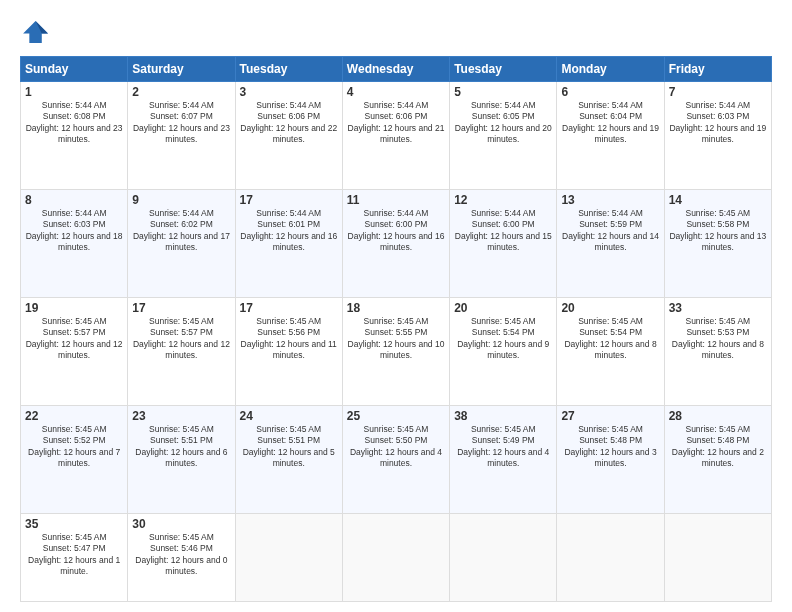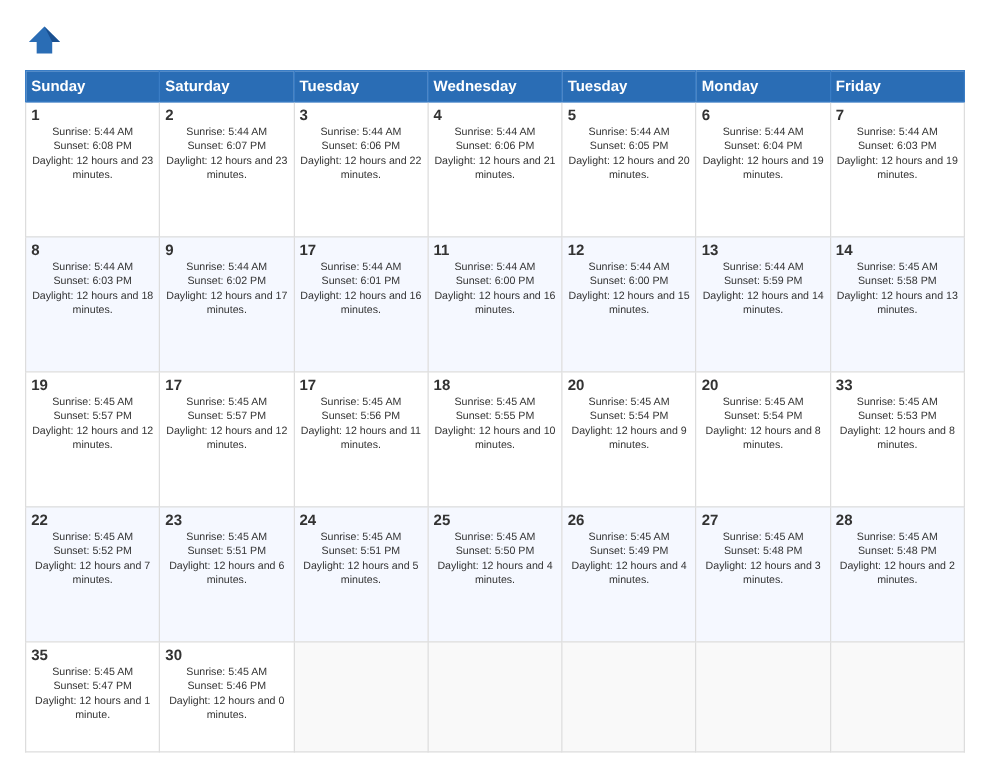--- a/index.html
+++ b/index.html
@@ -337,21 +337,21 @@
   </td>
           <td>
     <span class="day-num">25</span>
     <div class="day-info">
       Sunrise: 5:45 AM<br>
       Sunset: 5:50 PM<br>
       Daylight: 12 hours and 4 minutes.
     </div>
   </td>
           <td>
-    <span class="day-num">26</span>
+    <span class="day-num">38</span>
     <div class="day-info">
       Sunrise: 5:45 AM<br>
       Sunset: 5:49 PM<br>
       Daylight: 12 hours and 4 minutes.
     </div>
   </td>
           <td>
     <span class="day-num">27</span>
     <div class="day-info">
       Sunrise: 5:45 AM<br>

